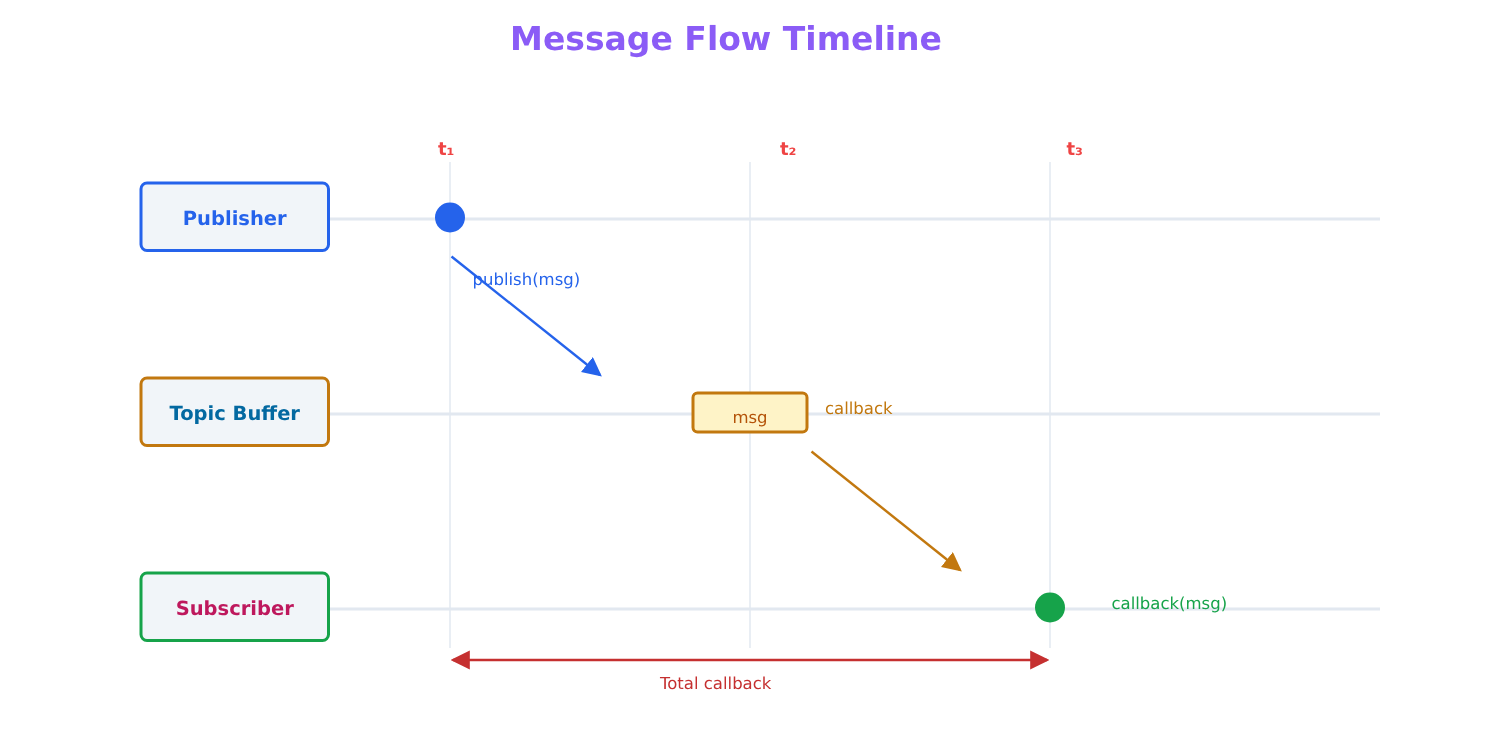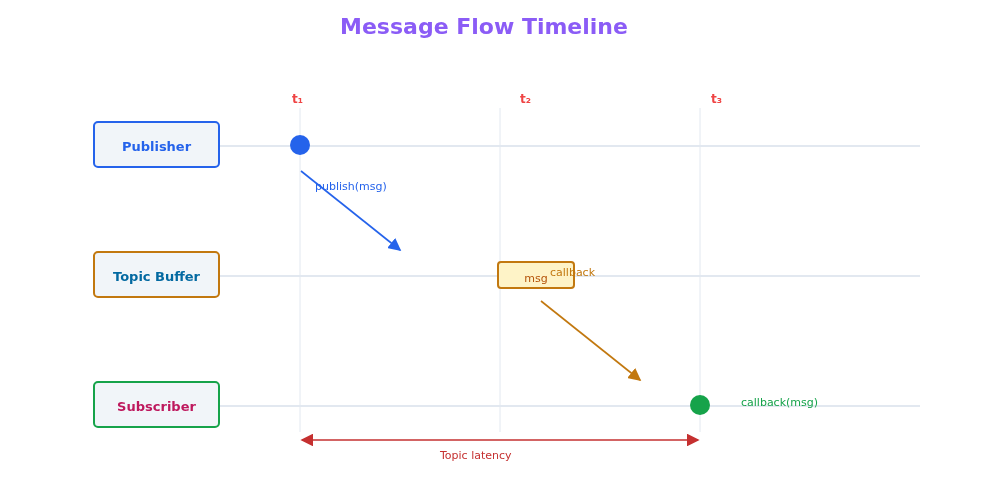--- a/index.html
+++ b/index.html
@@ -2,21 +2,21 @@
 <html><head>
 <meta charset="utf-8">
 <style>
   html, body { margin: 0; padding: 0; background: #ffffff; }
   body { width: 1000px; height: 500px; position: relative; overflow: hidden; font-family: "DejaVu Sans", sans-serif; }
   .title { position: absolute; left: 0; width: 968px; top: 14px; text-align: center; font-size: 22px; font-weight: bold; color: #8b5cf6; }
   svg { position: absolute; left: 0; top: 0; }
   .lane { position: absolute; left: 51px; width: 127px; height: 47px; border: 2px solid; border-radius: 5px; background: #f1f5f9; display: flex; align-items: center; justify-content: center; font-size: 13px; font-weight: bold; padding-top: 4px; box-sizing: border-box; margin-left: 42px; }
   .tick { position: absolute; font-size: 12px; font-weight: bold; color: #ef4444; }
   .lbl { position: absolute; font-size: 11px; }
-  .msgbox { position: absolute; left: 461px; top: 261px; width: 78px; height: 28px; border: 2px solid #c2780f; border-radius: 4px; background: #fef3c7; box-sizing: border-box; display: flex; align-items: center; justify-content: center; font-size: 11px; color: #b45309; padding-top: 6px; margin-left: 36px; }
+  .msgbox { position: absolute; left: 461px; top: 261px; width: 78px; height: 28px; border: 2px solid #c2780f; border-radius: 4px; background: #fef3c7; box-sizing: border-box; display: flex; align-items: center; justify-content: center; font-size: 11px; color: #b45309; padding-top: 6px; }
 </style>
 </head>
 <body>
 
 <div class="title">Message Flow Timeline</div>
 
 <svg width="1000" height="500">
   <defs>
     <marker id="ab" markerWidth="8" markerHeight="8" refX="7" refY="4" orient="auto">
         <path d="M0,0 L8,4 L0,8 z" fill="#2563eb"></path>
@@ -51,13 +51,13 @@
 <div class="lane" style="top:381px; border-color:#16a34a; color:#be185d;">Subscriber</div>
 
 <div class="tick" style="left:292px; top:92px;">t₁</div>
 <div class="tick" style="left:520px; top:92px;">t₂</div>
 <div class="tick" style="left:711px; top:92px;">t₃</div>
 
 <div class="lbl" style="left:315px; top:132px; color:#2563eb;margin-top:48px;">publish(msg)</div>
 <div class="msgbox">msg</div>
 <div class="lbl" style="left:550px; top:266px; color:#c2780f;">callback</div>
 <div class="lbl" style="left:741px; top:396px; color:#16a34a;">callback(msg)</div>
-<div class="lbl" style="left:440px; top:449px; color:#c53030;">Topic latency</div>
+<div class="lbl" style="left:440px; top:449px; color:#c53030;">Total callback</div>
 
 </body></html>

